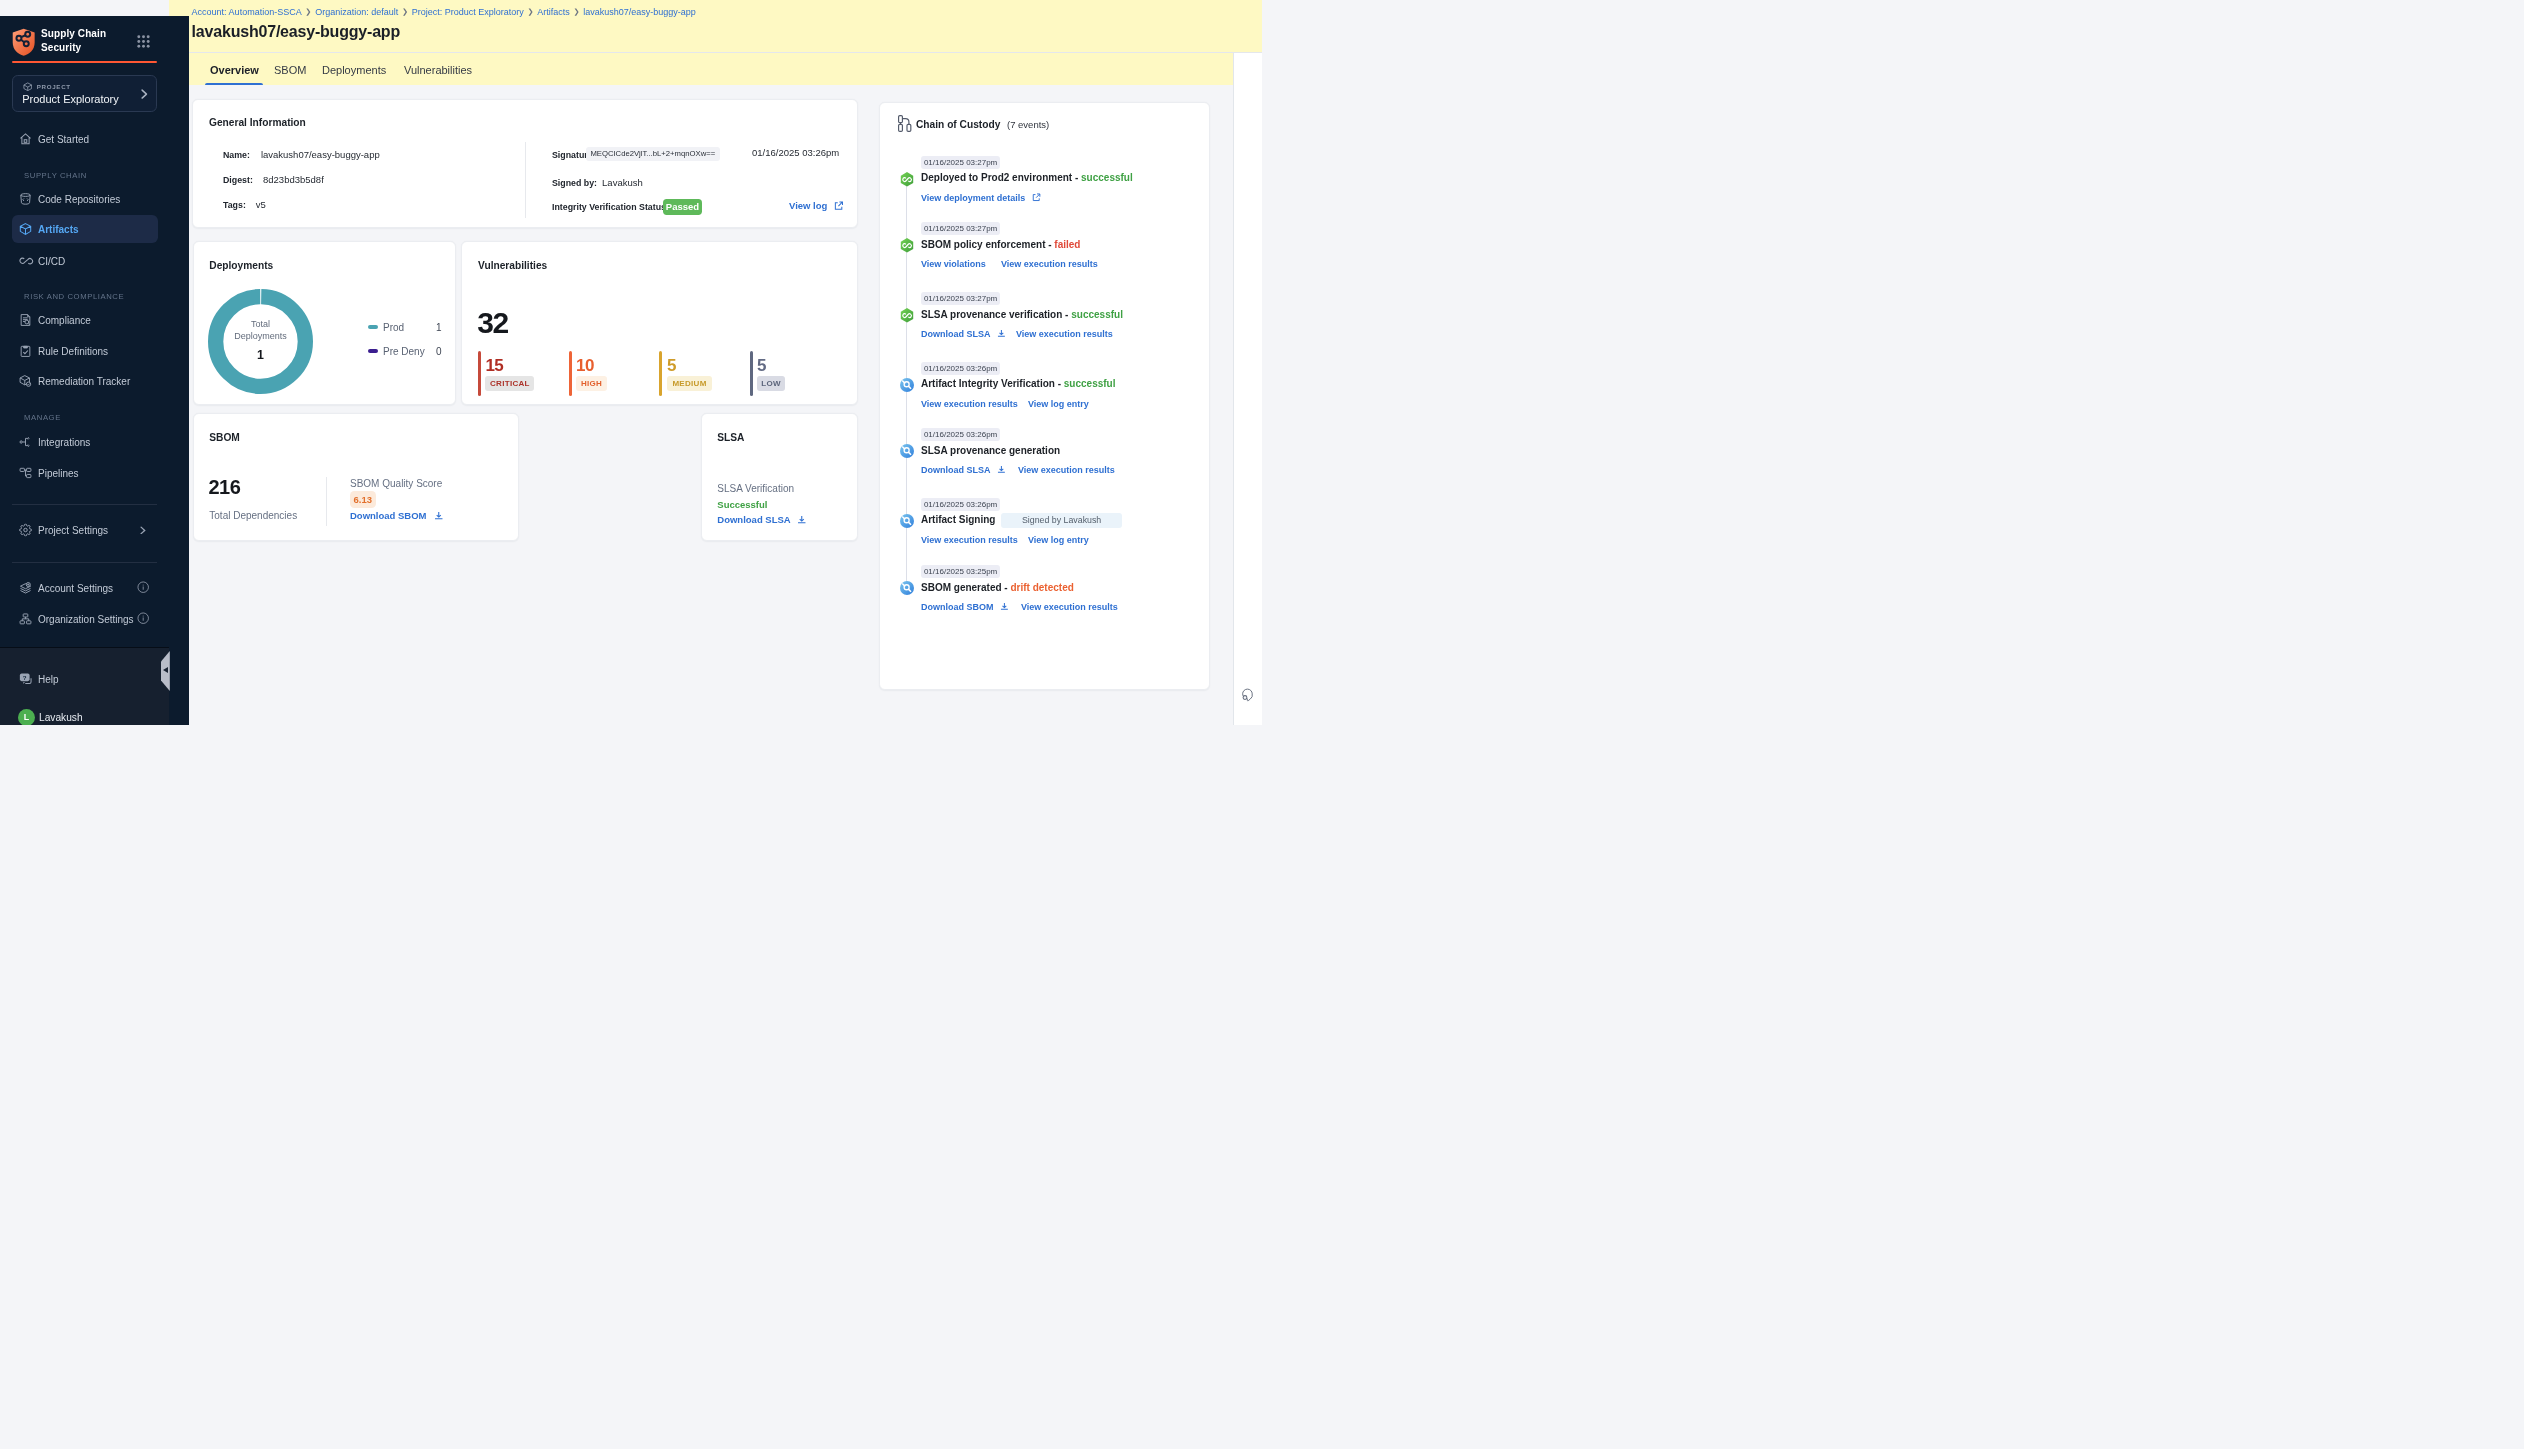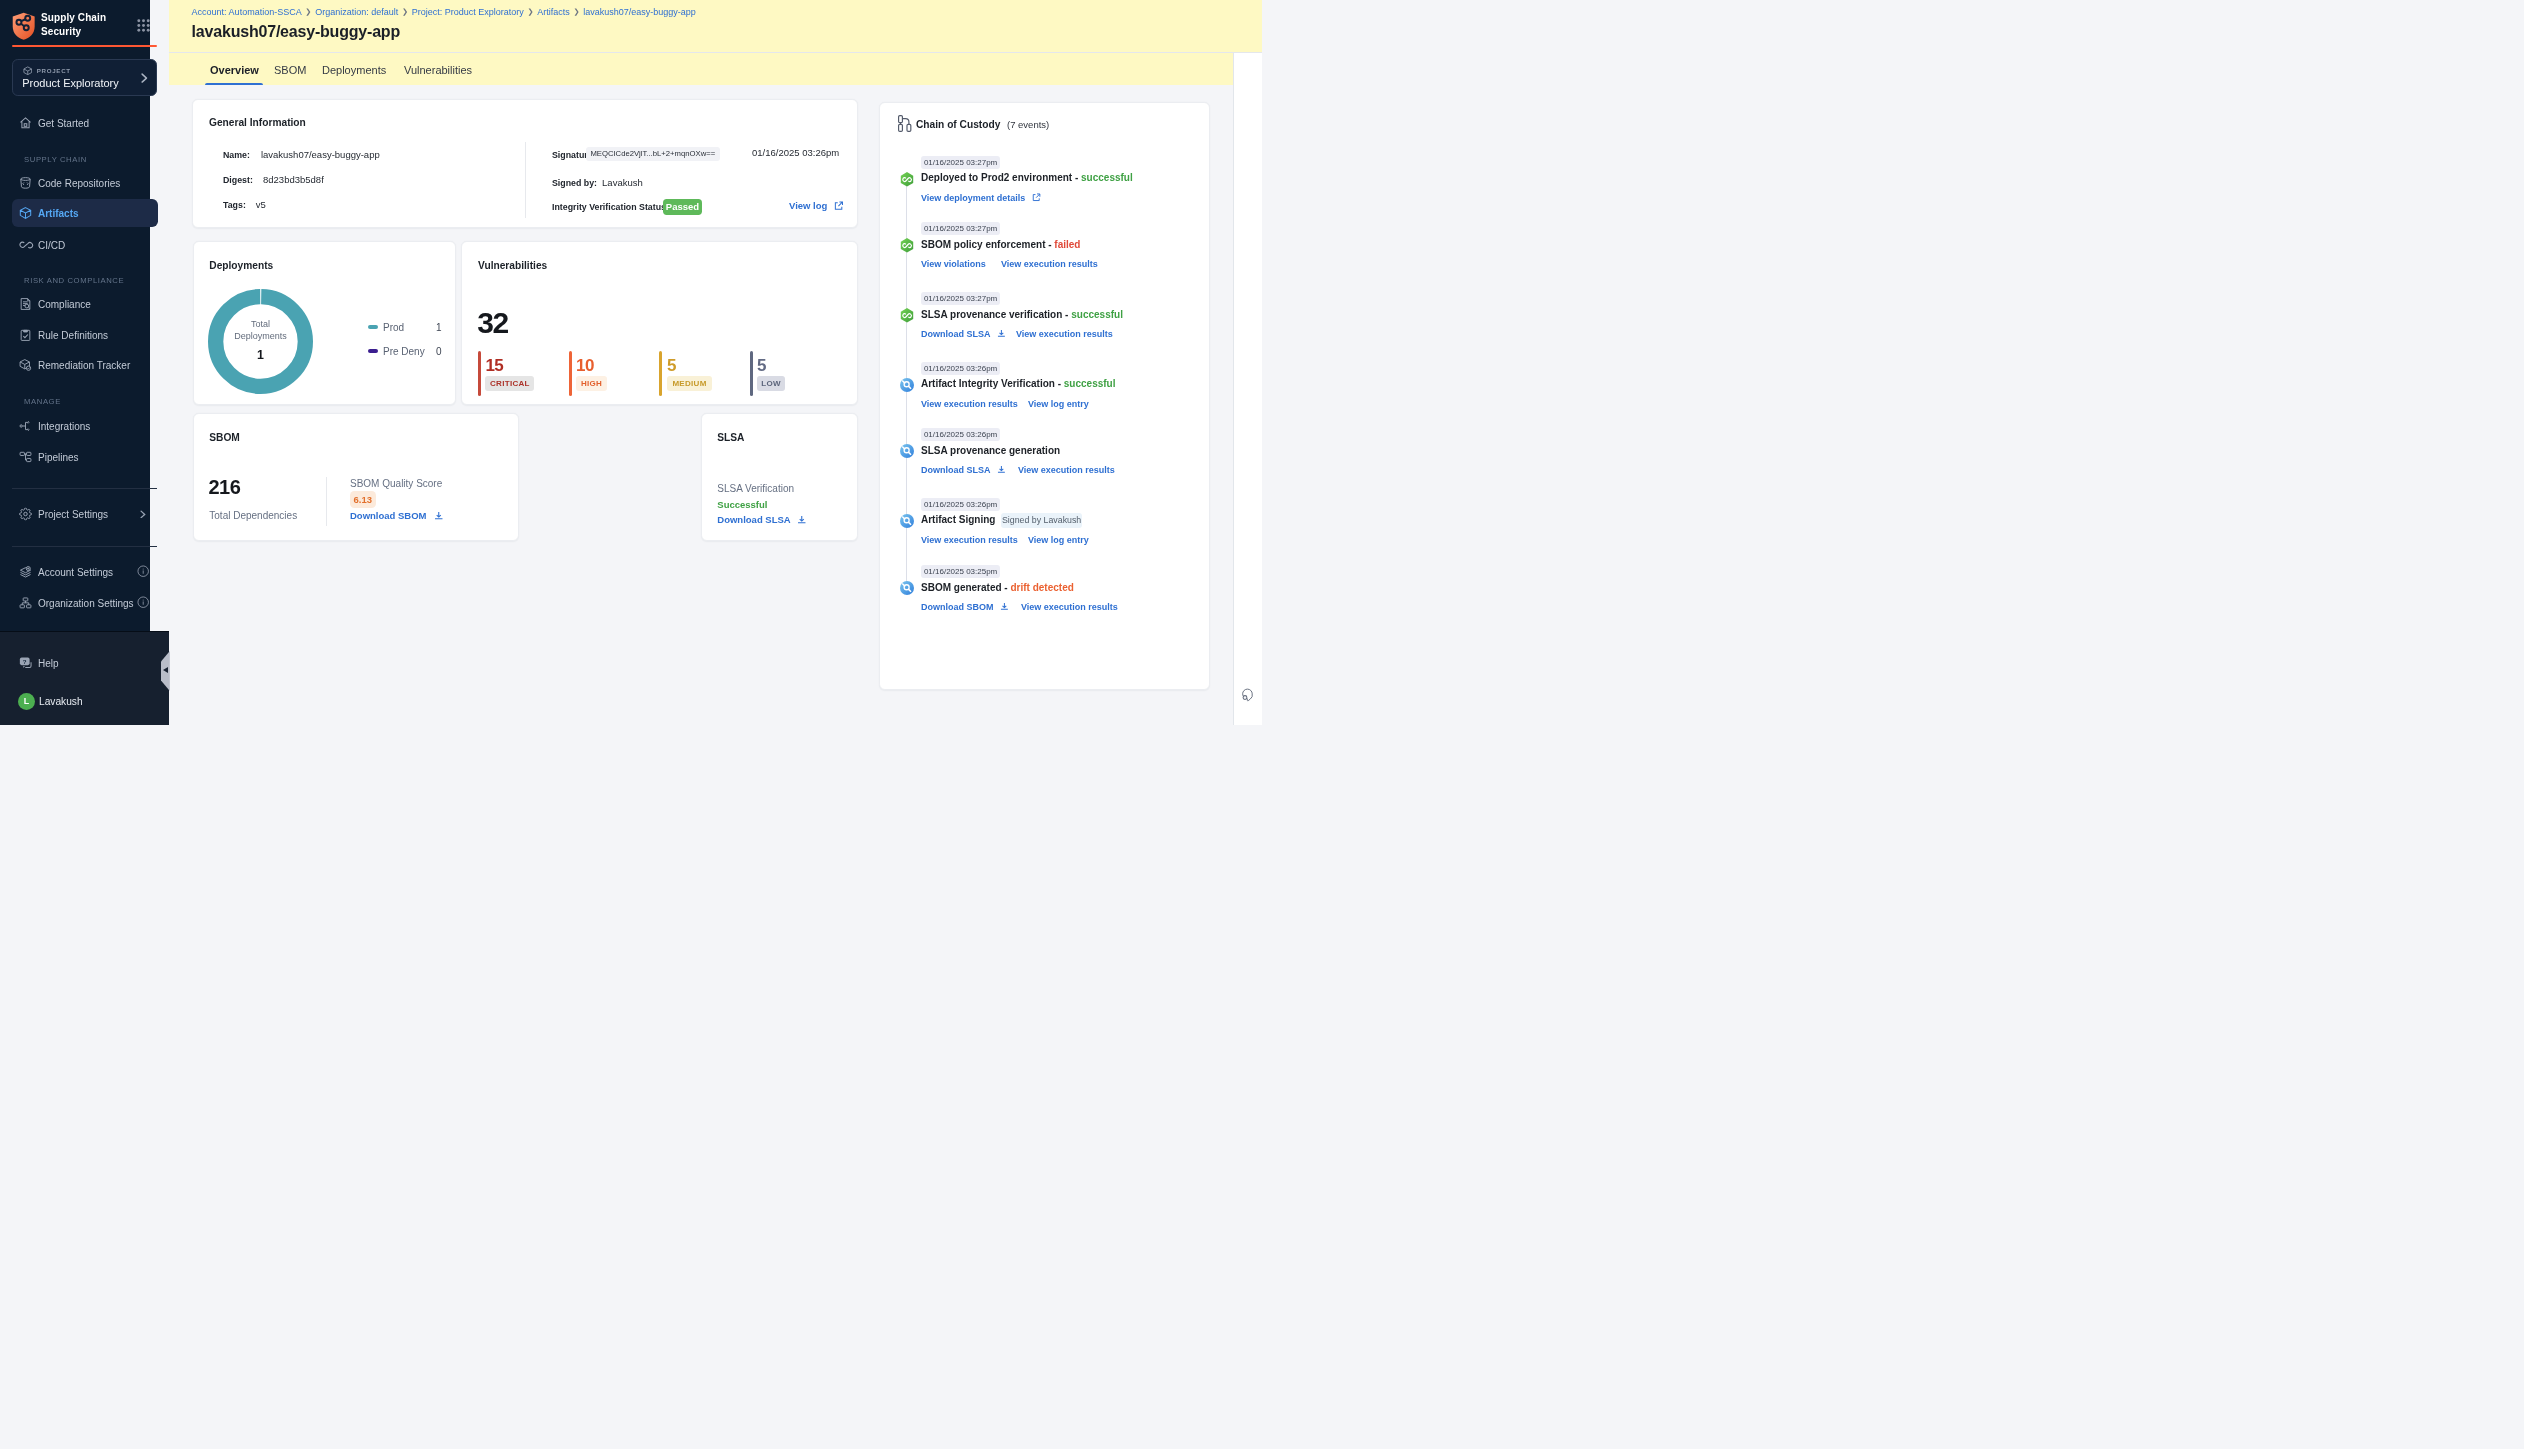--- a/index.html
+++ b/index.html
@@ -2,21 +2,21 @@
 <html style="font-size:11.7px"><head>
 <meta charset="utf-8">
 <style>
 * { margin:0; padding:0; box-sizing:border-box; }
 html,body { width:1262px; height:725px; overflow:hidden; }
 body { font-family:"Liberation Sans", sans-serif; background:#f4f5f8; position:relative; }
 .abs { position:absolute; }
 .page { position:absolute; left:0; top:0; width:1262px; height:725px; }
 
 
-.sidebar { position:absolute; left:0; top:0; width:150px; height:725px; background:#0c1b2d; color:#cdd4df; z-index:5; }
+.sidebar { position:absolute; left:0; top:16px; width:189px; height:725px; background:#0c1b2d; color:#cdd4df; z-index:5; }
 .sb-logo-text { position:absolute; left:41px; top:11px; font-size:10px; font-weight:bold; color:#fff; line-height:14px; letter-spacing:0.1px;}
 .sb-orange { position:absolute; left:11.7px; top:45px; width:145px; height:2.2px; background:#ff5733; border-radius:1.5px; }
 .proj-card { position:absolute; left:11.7px; top:59px; width:145px; height:37px; background:#101f35; border:0.7px solid #2a3952; border-radius:5.8px; }
 .proj-label { position:absolute; left:24px; top:6.6px; font-size:6.2px; font-weight:bold; letter-spacing:0.7px; color:#8e99ab; }
 .proj-name { position:absolute; left:9.5px; top:17px; font-size:11px; color:#f2f5f9; }
 .nav-item { position:absolute; left:0; width:169px; height:28px; }
 .nav-item .ic { position:absolute; left:19px; top:50%; transform:translateY(-50%); width:13px; height:13px; }
 .nav-item .tx { position:absolute; left:38px; top:50%; transform:translateY(-50%); font-size:10px; color:#c3cbd7; white-space:nowrap; }
 .nav-active { position:absolute; left:11.7px; width:146px; height:28px; background:#1d2b47; border-radius:5.8px; }
 .nav-label { position:absolute; left:24px; transform:translateY(-50%); font-size:7.7px; letter-spacing:0.6px; color:#64748a; white-space:nowrap; }
@@ -411,21 +411,21 @@
 
   
   <div class="chip-date" style="left:41px;top:395px">01/16/2025 03:26pm</div>
   <svg class="abs" style="left:20px;top:411px" width="14" height="14" viewBox="0 0 19 19">
         <circle cx="9.5" cy="9.5" r="9.5" fill="url(#bcir)"></circle>
         <path d="M3 3.5 L7 7.5" stroke="#fff" stroke-width="2"></path>
         <circle cx="9" cy="8.5" r="3.4" stroke="#fff" stroke-width="1.8" fill="none"></circle>
         <path d="M11.4 11 L15 14.6" stroke="#fff" stroke-width="2"></path>
       </svg>
   <div class="ev-title" style="left:41px;top:411px">Artifact Signing</div>
-  <div class="abs" style="left:121px;top:410px;height:15.3px;background:#eaf3fa;border-radius:2.9px;font-size:8.8px;color:#55606d;line-height:15.3px;padding:0 1px;white-space:nowrap">Signed by Lavakush</div>
+  <div class="abs" style="left:121px;top:410px;height:15.3px;background:#eaf3fa;border-radius:2.9px;font-size:8.8px;color:#55606d;line-height:15.3px;padding:0 21px;white-space:nowrap">Signed by Lavakush</div>
   <div class="ev-links" style="left:41px;top:432px"><a>View execution results</a><a style="position:absolute;left:107px">View log entry</a></div>
 
   
   <div class="chip-date" style="left:41px;top:462px">01/16/2025 03:25pm</div>
   <svg class="abs" style="left:20px;top:478px" width="14" height="14" viewBox="0 0 19 19">
         <circle cx="9.5" cy="9.5" r="9.5" fill="url(#bcir)"></circle>
         <path d="M3 3.5 L7 7.5" stroke="#fff" stroke-width="2"></path>
         <circle cx="9" cy="8.5" r="3.4" stroke="#fff" stroke-width="1.8" fill="none"></circle>
         <path d="M11.4 11 L15 14.6" stroke="#fff" stroke-width="2"></path>
       </svg>

